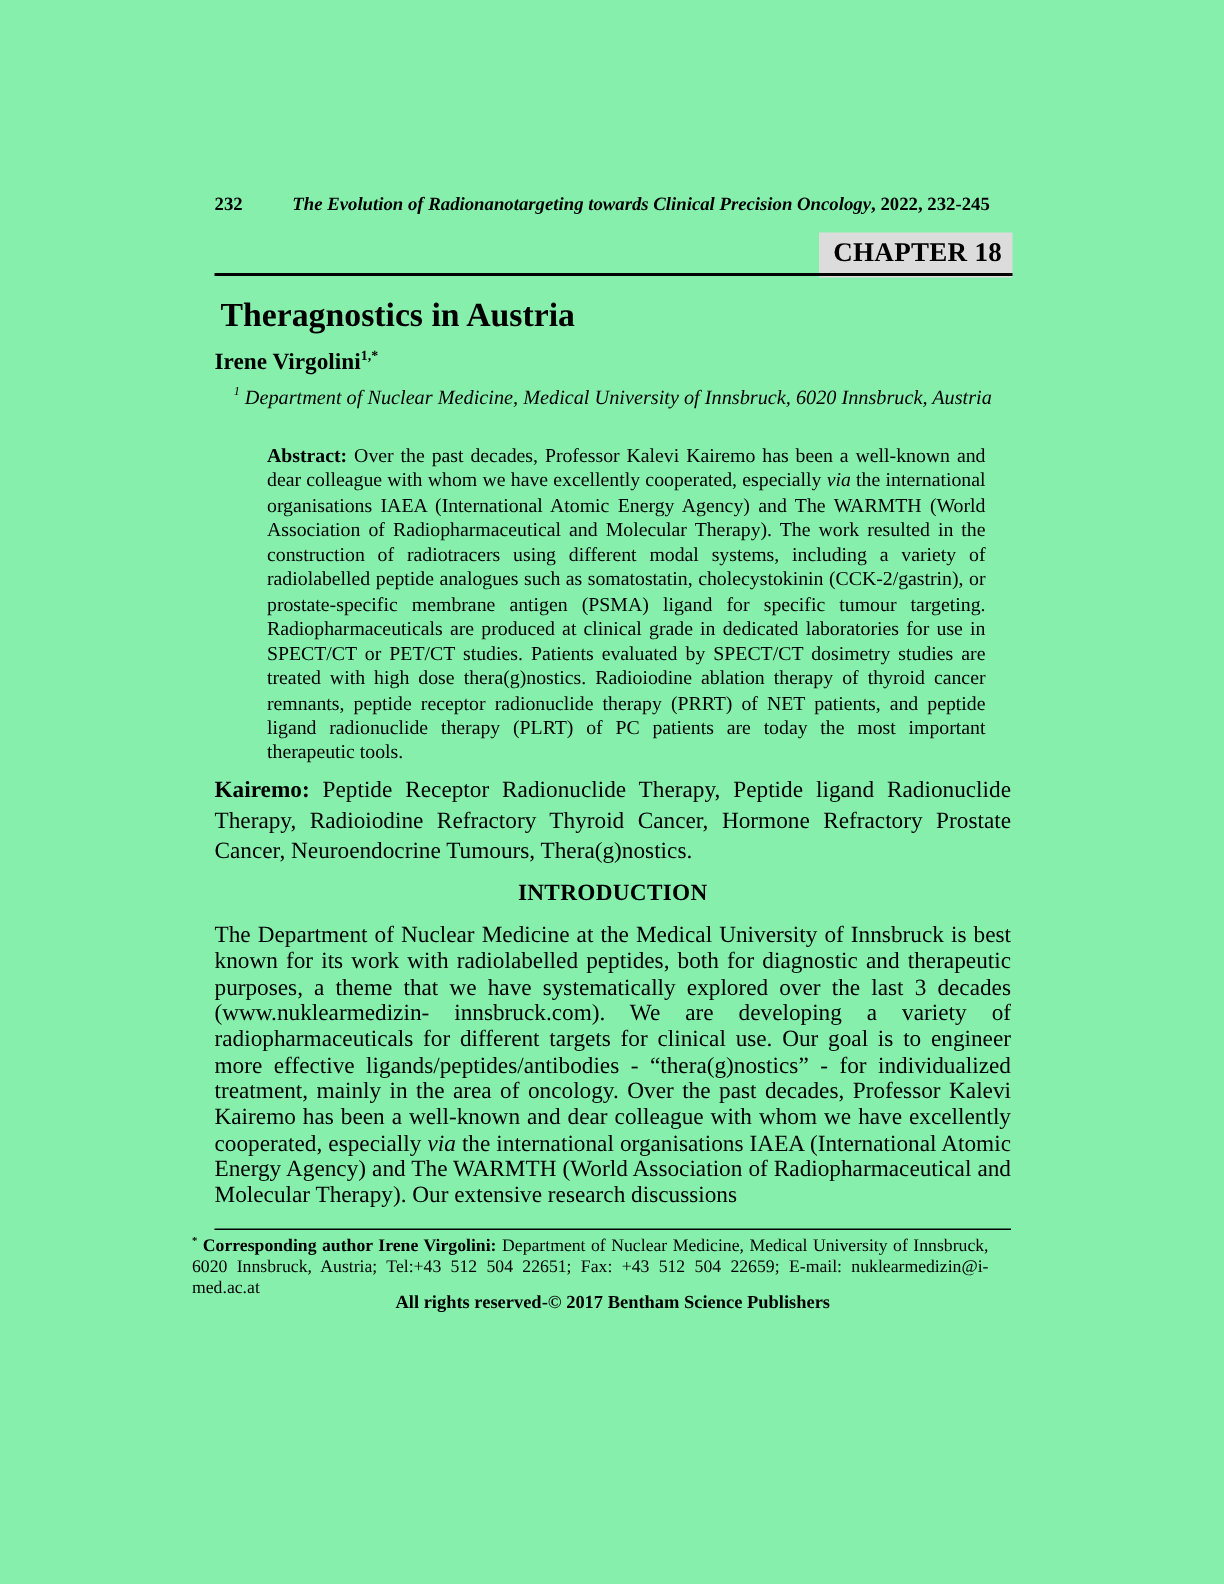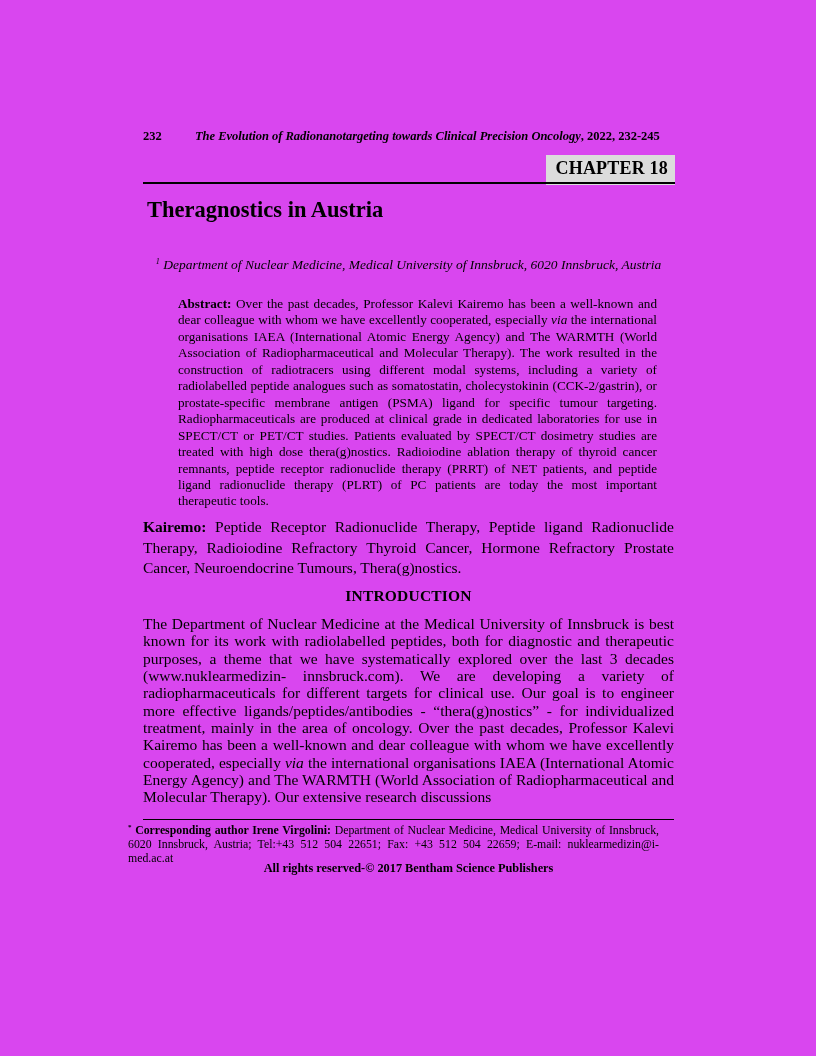--- a/index.html
+++ b/index.html
@@ -93,32 +93,33 @@
   .footer-block {
     top: 861px; left: 143px; width: 531px;
     text-align: center;
     font-size: 12.3px; font-weight: bold;
     line-height: 14.8px;
   }
 </style>
 </head>
 <body>
 
-<div class="page" style="background: #d946ef; color: rgb(0, 0, 0);">
+<div class="page" style="background: #86efac; color: rgb(0, 0, 0);">
 
   <div class="abs header-row">
     <span class="pagenum">232</span>
     <span class="citation"><span class="b i">The Evolution of Radionanotargeting towards Clinical Precision Oncology</span><span class="b">, 2022, 232-245</span></span>
   </div>
 
   <div class="abs chapter-label" style="background: rgb(220, 220, 220);">CHAPTER 18</div>
   <div class="abs top-rule"></div>
 
   <h1 class="abs chapter-title" style="margin:4px;">Theragnostics in Austria</h1>
 
+  <div class="abs author-line"><span class="b">Irene Virgolini</span><sup class="b">1,*</sup></div>
 
   <div class="abs affiliation-line"><sup class="i">1</sup><span class="i"> Department of Nuclear Medicine, Medical University of Innsbruck, 6020 Innsbruck, Austria</span></div>
 
   <div class="abs abstract-block"><span class="b">Abstract:</span><span> Over the past decades, Professor Kalevi Kairemo has been a well-known and dear colleague with whom we have excellently cooperated, especially </span><span class="i">via</span><span> the international organisations IAEA (International Atomic Energy Agency) and The WARMTH (World Association of Radiopharmaceutical and Molecular Therapy). The work resulted in the construction of radiotracers using different modal systems, including a variety of radiolabelled peptide analogues such as somatostatin, cholecystokinin (CCK-2/gastrin), or prostate-specific membrane antigen (PSMA) ligand for specific tumour targeting. Radiopharmaceuticals are produced at clinical grade in dedicated laboratories for use in SPECT/CT or PET/CT studies. Patients evaluated by SPECT/CT dosimetry studies are treated with high dose thera(g)nostics. Radioiodine ablation therapy of thyroid cancer remnants, peptide receptor radionuclide therapy (PRRT) of NET patients, and peptide ligand radionuclide therapy (PLRT) of PC patients are today the most important therapeutic tools.</span></div>
 
   <div class="abs keywords-block"><span class="b">Kairemo:</span><span> Peptide Receptor Radionuclide Therapy, Peptide ligand Radionuclide Therapy, Radioiodine Refractory Thyroid Cancer, Hormone Refractory Prostate Cancer, Neuroendocrine Tumours, Thera(g)nostics.</span></div>
 
   <h2 class="abs section-heading" style="margin:0;text-align:center;">INTRODUCTION</h2>
 
   <div class="abs body-paragraph"><span>The Department of Nuclear Medicine at the Medical University of Innsbruck is best known for its work with radiolabelled peptides, both for diagnostic and therapeutic purposes, a theme that we have systematically explored over the last 3 decades (www.nuklearmedizin- innsbruck.com). We are developing a variety of radiopharmaceuticals for different targets for clinical use. Our goal is to engineer more effective ligands/peptides/antibodies - “thera(g)nostics” - for individualized treatment, mainly in the area of oncology. Over the past decades, Professor Kalevi Kairemo has been a well-known and dear colleague with whom we have excellently cooperated, especially </span><span class="i">via</span><span> the international organisations IAEA (International Atomic Energy Agency) and The WARMTH (World Association of Radiopharmaceutical and Molecular Therapy). Our extensive research discussions</span></div>

